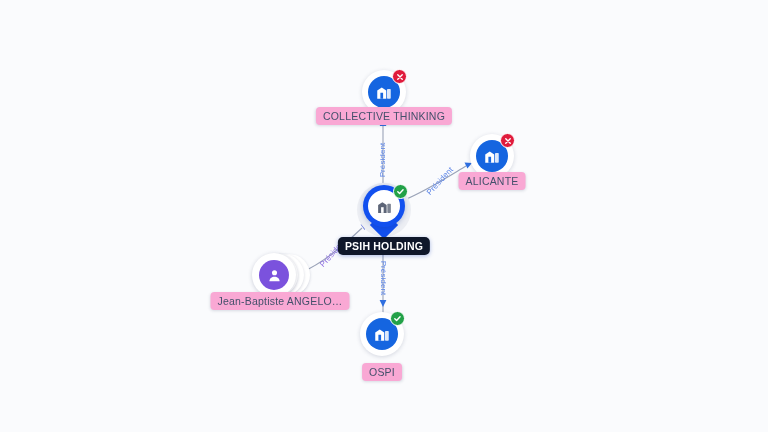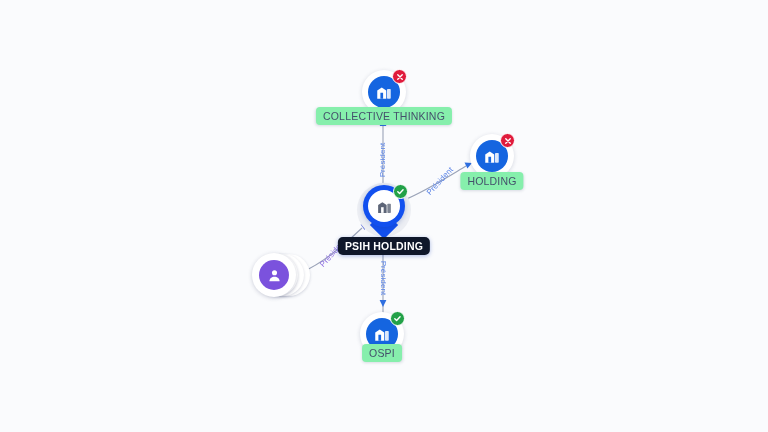--- a/index.html
+++ b/index.html
@@ -143,21 +143,21 @@
 
   
   .label {
     position: absolute;
     transform: translateX(-50%);
     white-space: nowrap;
     font-size: 10.5px;
     letter-spacing: .2px;
     padding: 3px 7px;
     border-radius: 4px;
-    background: #86efac;
+    background: #f9a8d4;
     color: #44506b;
     box-shadow: 0 1px 3px rgba(40,50,90,.16);
   }
   .label.selected {
     background: #0f172a;
     color: #ffffff;
     font-weight: bold;
     border-radius: 5px;
     box-shadow: 0 1px 4px rgba(20,60,180,.35);
   }
@@ -237,21 +237,21 @@
           <rect x="7.2" y="13" width="3.6" height="8" fill="#1565e0"></rect>
         </svg>
       </div>
       <div class="badge bad" style="right:-1px; top:-1px;">
         <svg width="8" height="8" viewBox="0 0 10 10">
           <path d="M2.2 2.2 L7.8 7.8 M7.8 2.2 L2.2 7.8" stroke="#ffffff" stroke-width="1.7" stroke-linecap="round"></path>
         </svg>
       </div>
     </div>
   </div>
-  <div class="label" style="left:492px; top:172px;">HOLDING</div>
+  <div class="label" style="left:492px; top:172px;">ALICANTE</div>
 
   <div class="node" style="left:384px; top:212px;">
     <div class="pin-halo"></div>
     <div class="pin-shape">
       <div class="pin-tail"></div>
       <div class="pin-body"></div>
       <div class="pin-hole">
         <svg width="17" height="17" viewBox="0 0 24 24">
           <path d="M3 21V10l6-4 6 4v11H3z" fill="#5d6577"></path>
           <rect x="16" y="8" width="5" height="13" rx="1" fill="#5d6577" opacity=".8"></rect>
@@ -276,31 +276,32 @@
           <rect x="7.2" y="13" width="3.6" height="8" fill="#1565e0"></rect>
         </svg>
       </div>
       <div class="badge ok" style="right:-1px; top:-1px;">
         <svg width="9" height="9" viewBox="0 0 12 12">
           <path d="M2.4 6.2 L4.8 8.6 L9.4 3.6" stroke="#ffffff" stroke-width="1.9" fill="none" stroke-linecap="round" stroke-linejoin="round"></path>
         </svg>
       </div>
     </div>
   </div>
-  <div class="label" style="left:382px; top:344px;">OSPI</div>
+  <div class="label" style="left:382px; top:363px;">OSPI</div>
 
   <div class="node" style="left:281px; top:275px;">
     <div class="stack-wrap">
       <div class="stack-card s3"></div>
       <div class="stack-card s2"></div>
       <div class="stack-card s1"></div>
       <div class="stack-front">
         <div class="person-inner">
           <svg width="17" height="17" viewBox="0 0 24 24">
             <circle cx="12" cy="8.2" r="3.6" fill="#ffffff"></circle>
             <path d="M4.8 20c0-4 3.3-6.4 7.2-6.4S19.2 16 19.2 20z" fill="#ffffff"></path>
           </svg>
         </div>
       </div>
     </div>
   </div>
+  <div class="label" style="left:280px; top:292px;">Jean-Baptiste ANGELO…</div>
 
 </div>
 
 </body></html>

